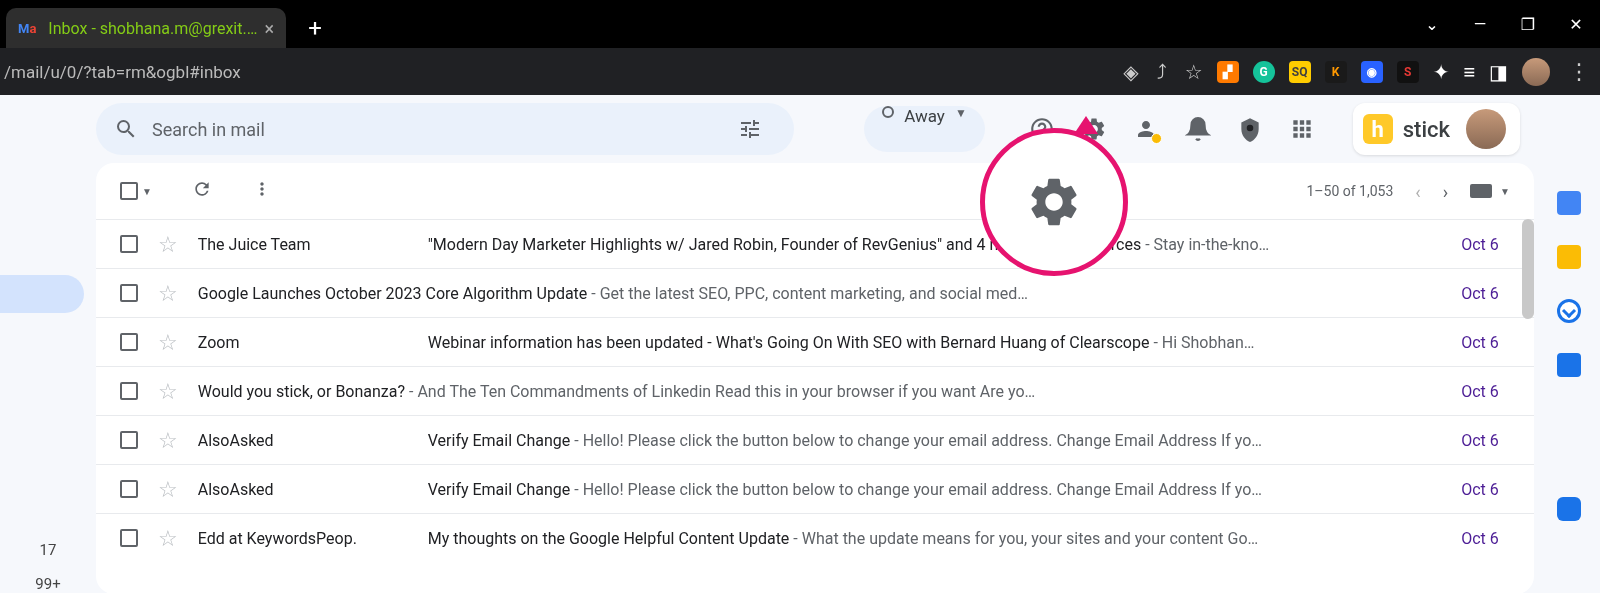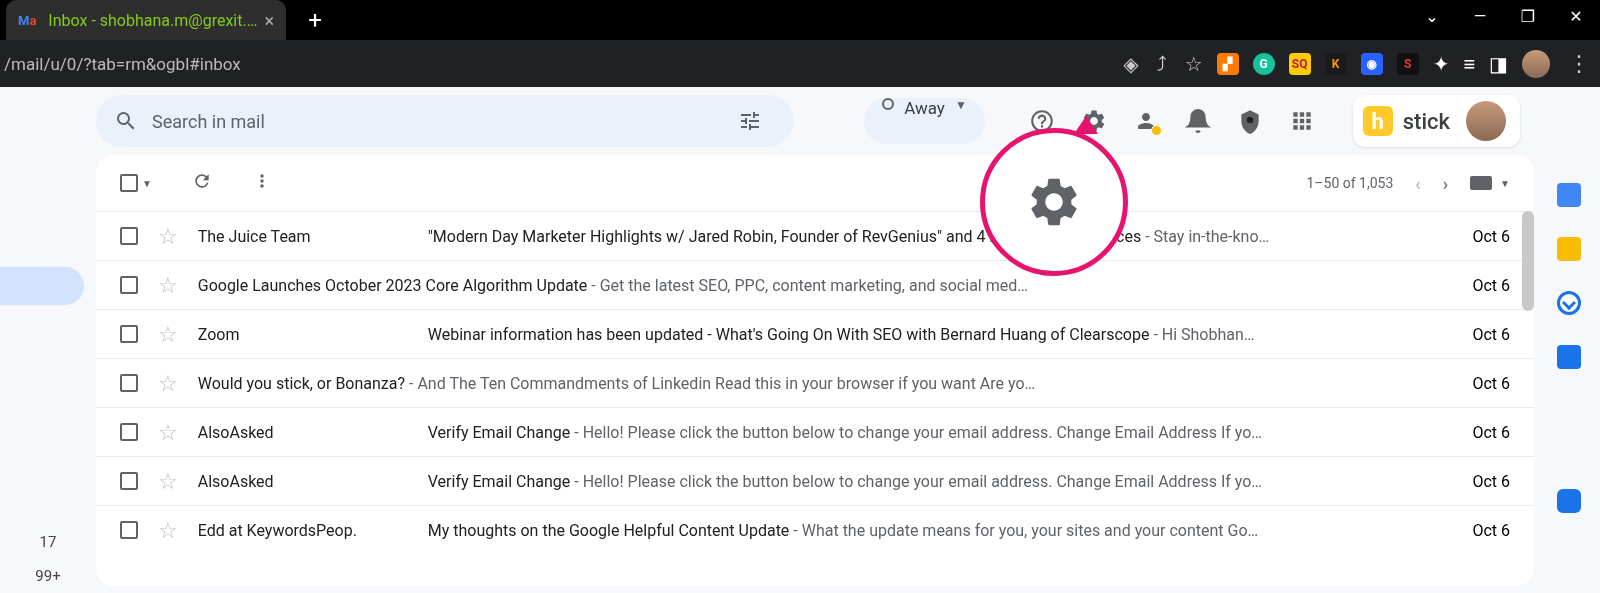--- a/index.html
+++ b/index.html
@@ -1,18 +1,18 @@
 <!DOCTYPE html>
 <html><head>
 <meta charset="utf-8">
 <style>
   *{box-sizing:border-box;margin:0;padding:0;font-family:"Google Sans",Roboto,Arial,sans-serif}
   body{width:1600px;height:593px;overflow:hidden;background:#f6f8fc}
   
-  .chrome-top{background:#000;height:40px;display:flex;align-items:flex-end}
+  .chrome-top{background:#000;height:48px;display:flex;align-items:flex-end}
   .tab{background:#2e2e2e;width:280px;height:40px;border-top-left-radius:10px;border-top-right-radius:10px;display:flex;align-items:center;padding:0 12px;margin-left:6px}
   .tab .favicon{font-weight:bold;font-size:13px}
   .tab .favicon .r{color:#ea4335}.tab .favicon .b{color:#4285f4}
   .tab .title{color:#84cc16;font-size:16px;margin-left:12px;white-space:nowrap;overflow:hidden;text-overflow:ellipsis;flex:1}
   .tab .close{color:#aaa;font-size:18px;margin-left:6px}
   .newtab{color:#fff;font-size:24px;width:34px;text-align:center;margin-left:12px;margin-bottom:6px}
   .winctrl{margin-left:auto;display:flex;align-items:center;height:47px;color:#fff}
   .winctrl span{width:48px;text-align:center;font-size:16px}
   .chrome-bar{background:#202124;height:47px;display:flex;align-items:center;color:#bbb}
   .url{font-size:17px;margin-left:4px;flex:1}
@@ -54,21 +54,21 @@
   
   .rows{flex:1;overflow:hidden}
   .row{height:49px;border-top:1px solid #e8eaed;display:flex;align-items:center;padding:0 24px;font-size:16px;color:#5f6368}
   .row .chk{flex-shrink:0}
   .row .star{margin:0 20px;color:#b9bdc1;font-size:22px;flex-shrink:0}
   .row .sender{width:230px;color:#202124;flex-shrink:0}
   .row .subj{flex:1;white-space:nowrap;overflow:hidden;text-overflow:ellipsis}
   .row .subj .s{color:#202124}
   .row .subj .sep{color:#5f6368}
   .row .subj .p{color:#5f6368}
-  .row .date{width:60px;text-align:right;color:#000000;flex-shrink:0}
+  .row .date{width:60px;text-align:center;color:#4c1d95;flex-shrink:0}
   
   .sidepanel{width:62px;padding-top:96px;display:flex;flex-direction:column;align-items:center;gap:30px}
   .sp-ic{width:24px;height:24px;border-radius:4px}
   .scrollbar{position:absolute;top:56px;right:0;width:12px;height:100px;background:#c8c8c8;border-radius:6px}
   
   .callout{position:absolute;width:148px;height:148px;border-radius:50%;background:#fff;border:5px solid #e6136f;display:flex;align-items:center;justify-content:center;top:128px;left:980px;z-index:50}
   .callout svg{width:58px;height:58px;fill:#5f6368}
   .callout::before{content:"";position:absolute;top:-17px;right:25px;width:0;height:0;border-left:12px solid transparent;border-right:12px solid transparent;border-bottom:18px solid #e6136f}
   .shield-ic{position:relative;width:24px;height:24px}
   .shield-ic svg{width:24px;height:24px}
@@ -94,21 +94,21 @@
 <div class="chrome-bar">
   <div class="url">/mail/u/0/?tab=rm&amp;ogbl#inbox</div>
   <div class="url-icons">
     <span>◈</span>
     <span>⤴</span>
     <span>☆</span>
   </div>
   <div class="ext-icons">
     <span class="ext" style="background:#ff7a00">▞</span>
     <span class="ext" style="background:#15c39a;border-radius:50%">G</span>
-    <span class="ext" style="background:#ffcc00;color:#be185d">SQ</span>
+    <span class="ext" style="background:#ffcc00;color:#404040">SQ</span>
     <span class="ext" style="background:#1a1a1a;color:#f90">K</span>
     <span class="ext" style="background:#2962ff">◉</span>
     <span class="ext" style="background:#111;color:#e53935">S</span>
     <span style="color:#fff;font-size:20px">✦</span>
     <span style="color:#fff;font-size:20px">≡</span>
     <span style="color:#fff;font-size:20px">◨</span>
     <span class="avatar-sm"></span>
   </div>
   <span class="chrome-menu">⋮</span>
 </div>

